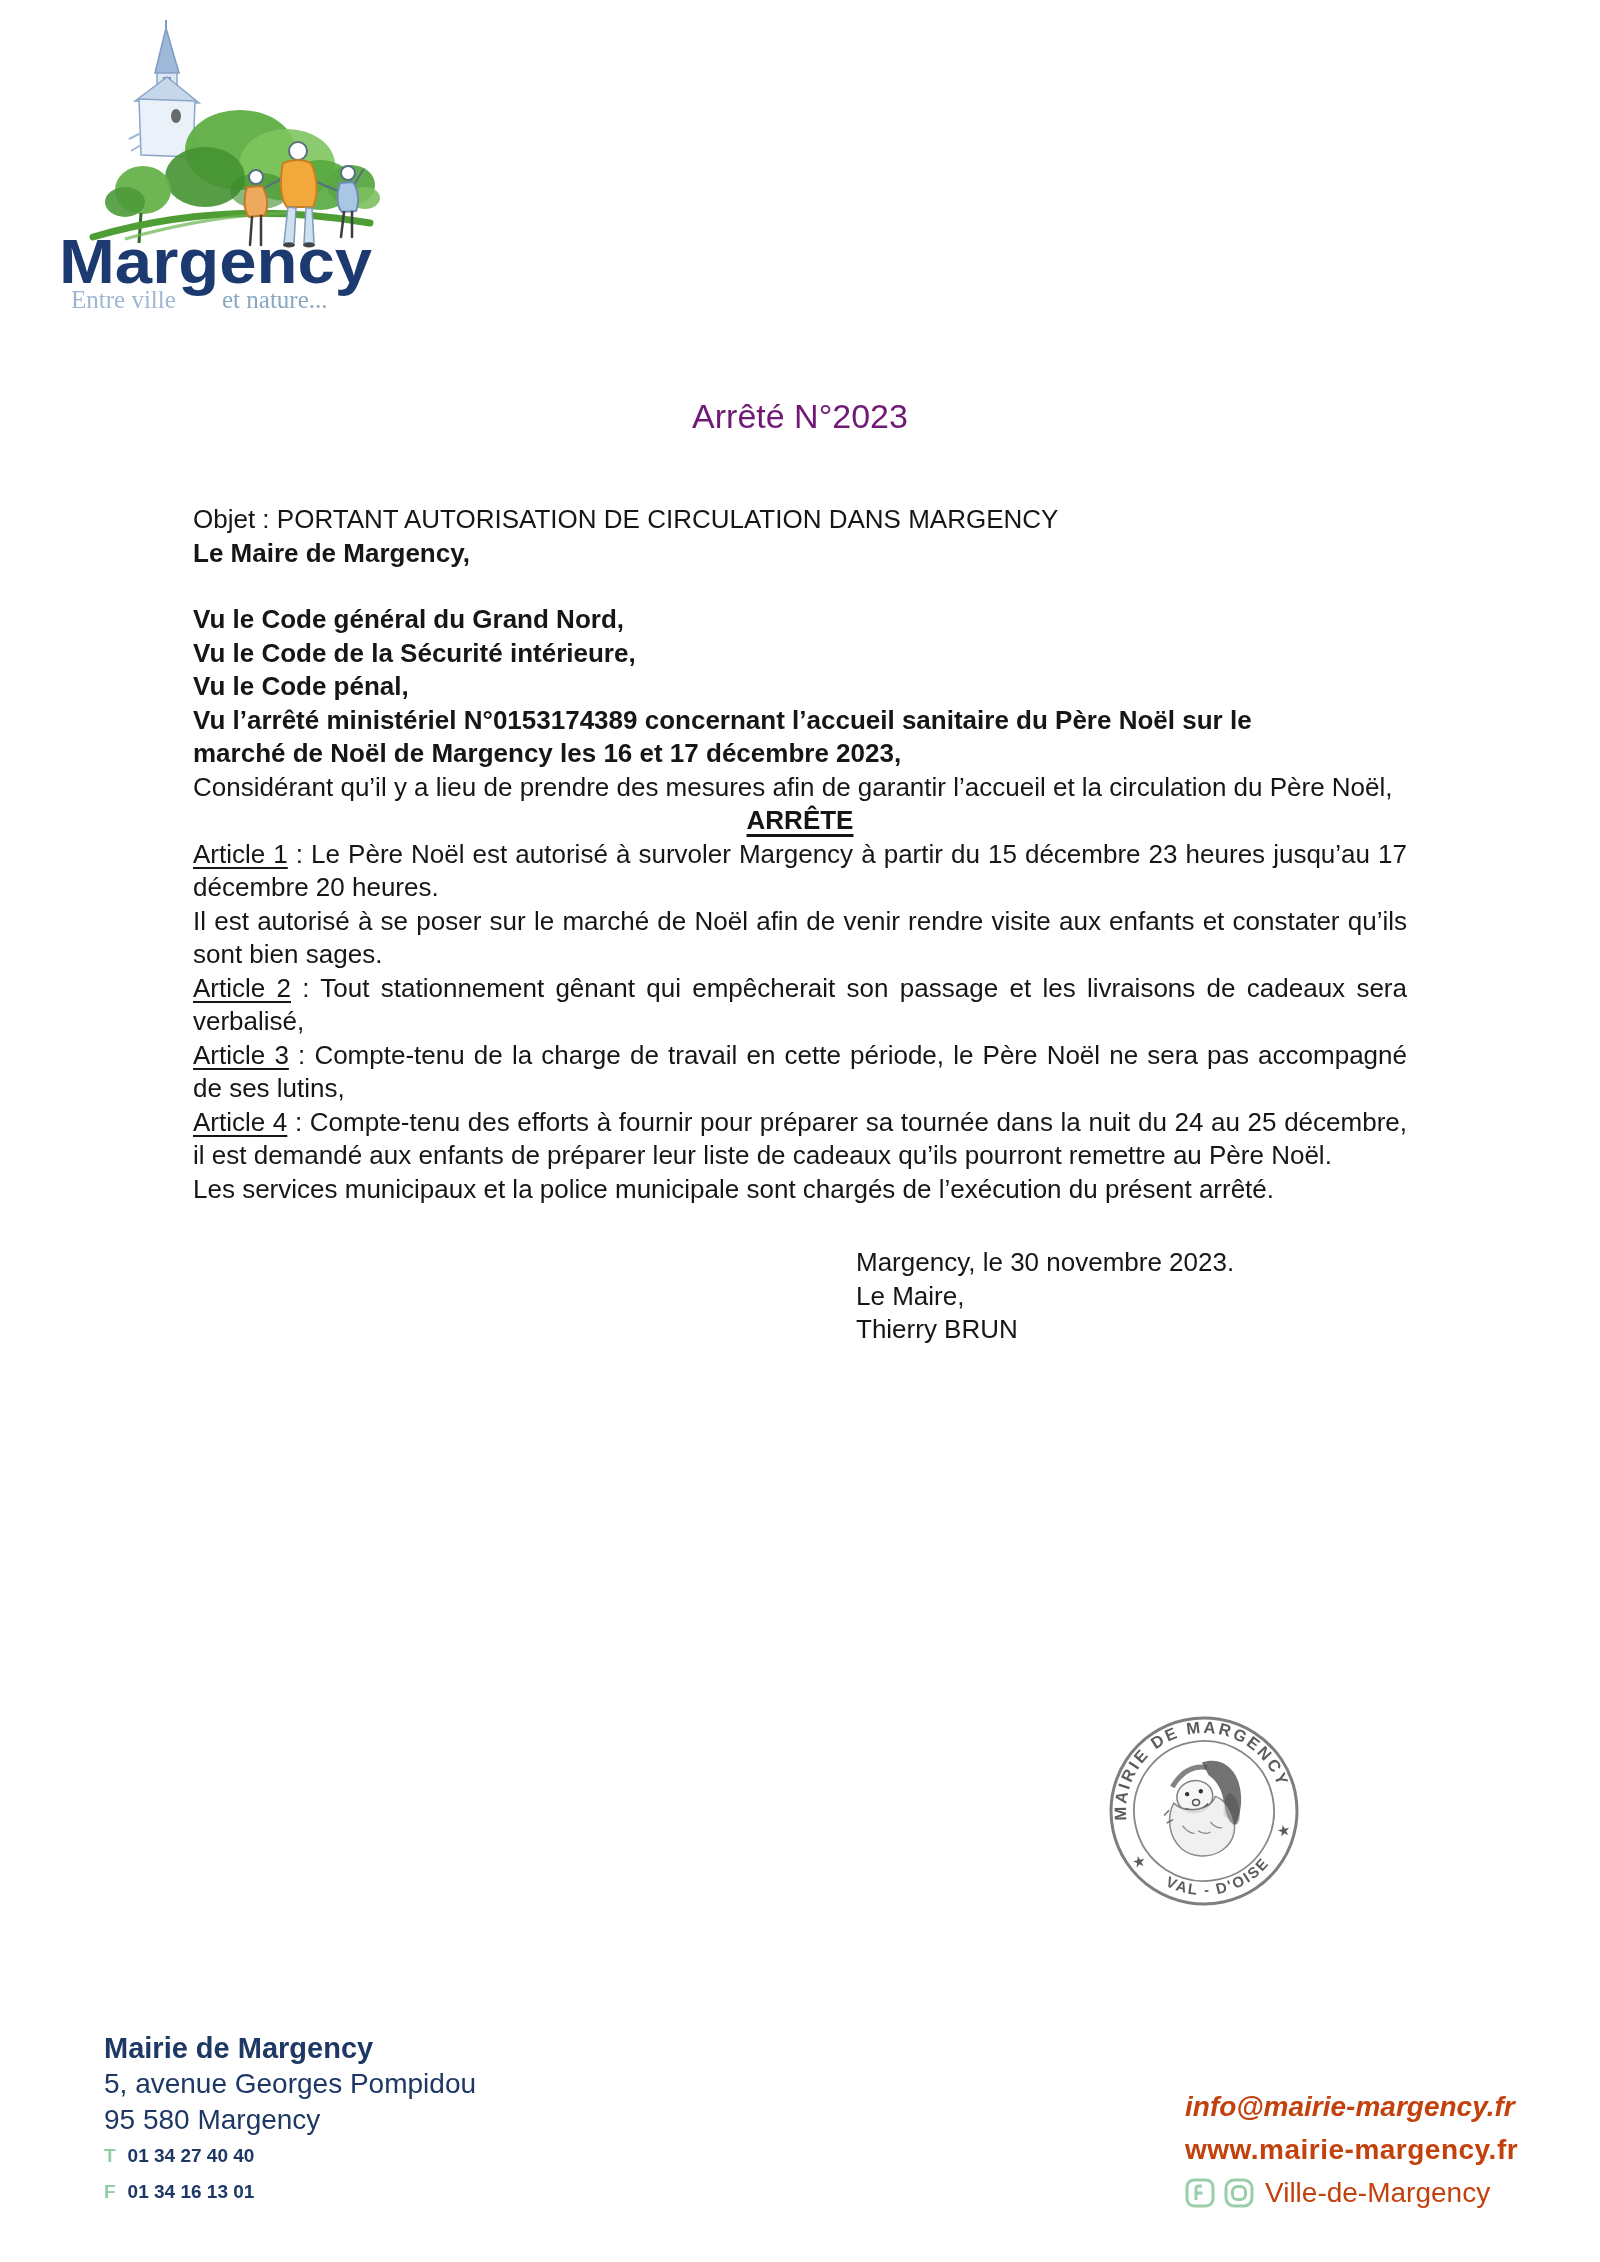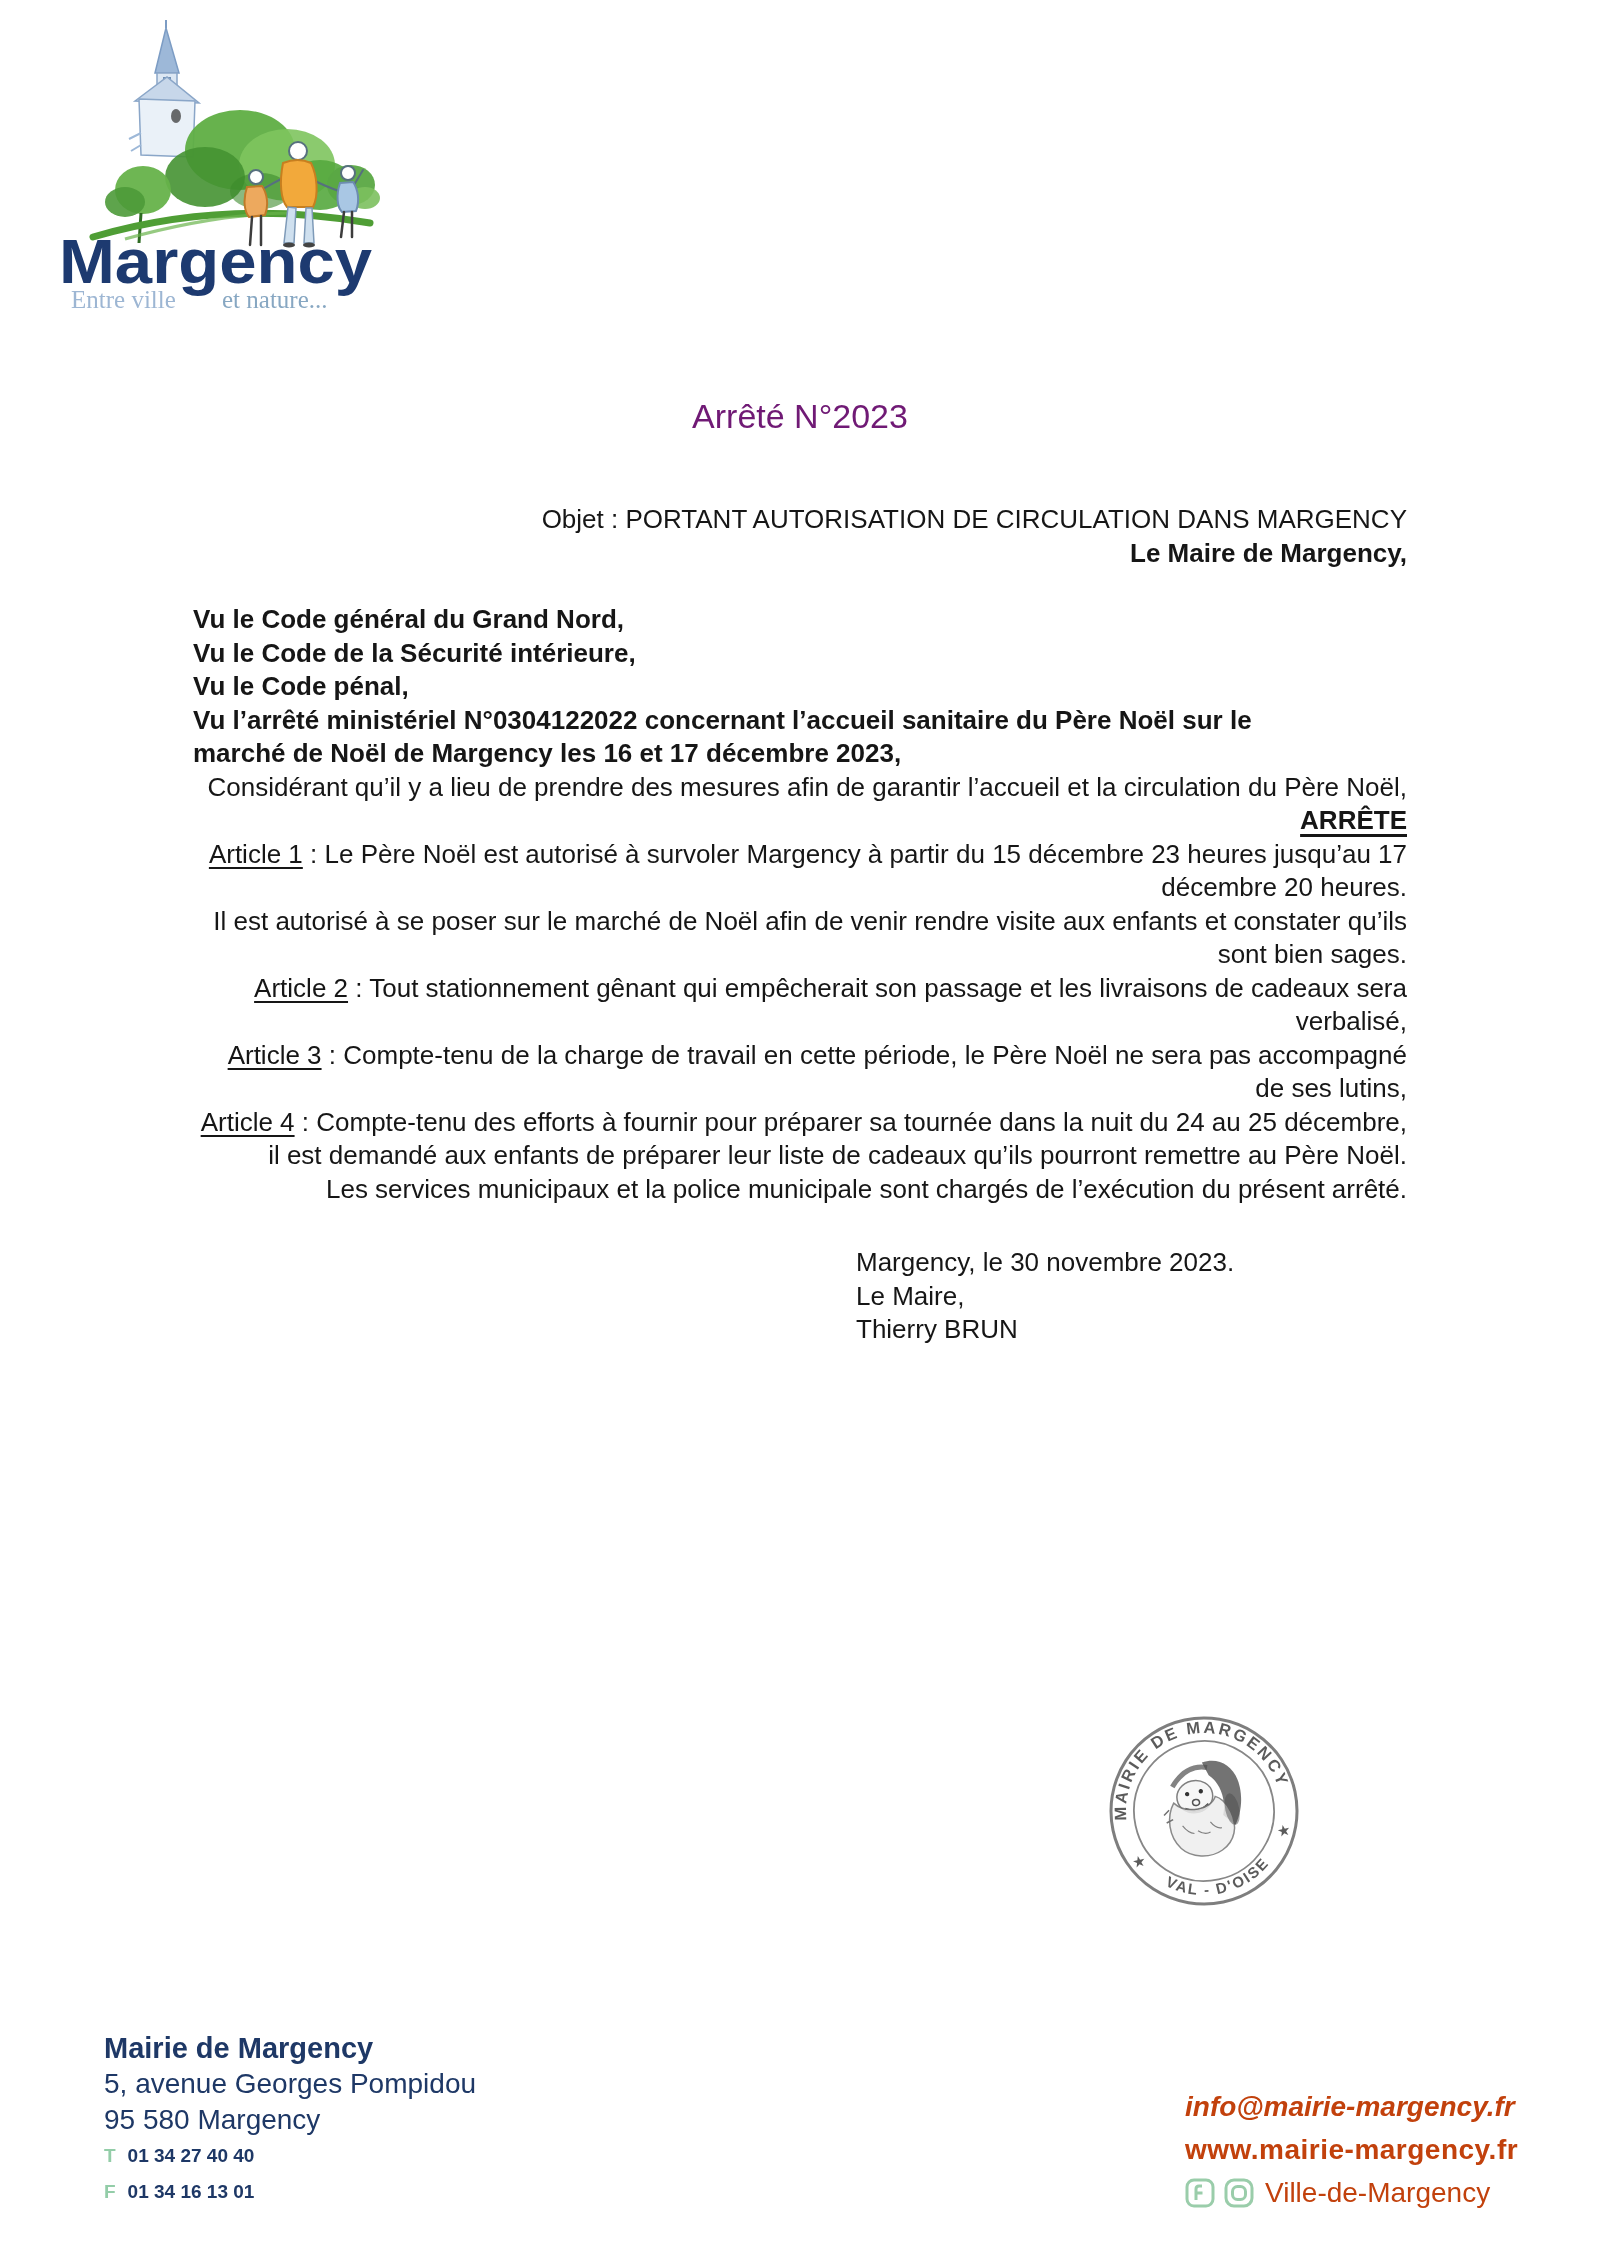--- a/index.html
+++ b/index.html
@@ -17,21 +17,21 @@
   .doc-title{
     position:absolute;top:396px;left:0;width:100%;
     text-align:center;font-size:34px;line-height:40px;color:#701a75;
   }
 
   
   .content{
     position:absolute;left:193px;top:503px;width:1214px;
     font-size:26px;line-height:33.5px;color:#161616;
   }
-  .content p{margin:0;padding:0;text-align:right;}
+  .content p{margin:0;padding:0;}
   .maire{margin-top:74px;font-weight:bold;}
   .vu{margin-top:33px;font-weight:bold;}
   .vu div{white-space:pre-line;}
   .considerant{margin-top:34px;text-align:justify;}
   .arrete{margin-top:36px;text-align:center;font-weight:bold;}
   .arrete span{text-decoration:underline;text-decoration-thickness:3px;text-underline-offset:5px;}
   .article{margin-top:36px;text-align:justify;}
   .article .label{text-decoration:underline;text-underline-offset:4px;}
   .article .cont{display:block;}
   .closing{margin-top:27px;}
@@ -126,21 +126,21 @@
 
   <div class="content">
     <p class="objet">Objet : PORTANT AUTORISATION DE CIRCULATION DANS MARGENCY</p>
 
     <p class="maire">Le Maire de Margency,</p>
 
     <div class="vu">
       <div>Vu le Code général du Grand Nord,</div>
       <div>Vu le Code de la Sécurité intérieure,</div>
       <div>Vu le Code pénal,</div>
-      <div>Vu l’arrêté ministériel N°0304122022 concernant l’accueil sanitaire du Père Noël sur le
+      <div>Vu l’arrêté ministériel N°0153174389 concernant l’accueil sanitaire du Père Noël sur le
 marché de Noël de Margency les 16 et 17 décembre 2023,</div>
     </div>
 
     <p class="considerant">Considérant qu’il y a lieu de prendre des mesures afin de garantir l’accueil et la circulation du Père Noël,</p>
 
     <p class="arrete"><span>ARRÊTE</span></p>
 
     <p class="article"><span class="label">Article 1</span><span> : Le Père Noël est autorisé à survoler Margency à partir du 15 décembre 23 heures jusqu’au 17 décembre 20 heures.</span><span class="cont">Il est autorisé à se poser sur le marché de Noël afin de venir rendre visite aux enfants et constater qu’ils sont bien sages.</span></p>
 
     <p class="article"><span class="label">Article 2</span><span> :  Tout  stationnement  gênant  qui  empêcherait  son  passage  et  les  livraisons  de cadeaux sera verbalisé,</span></p>

